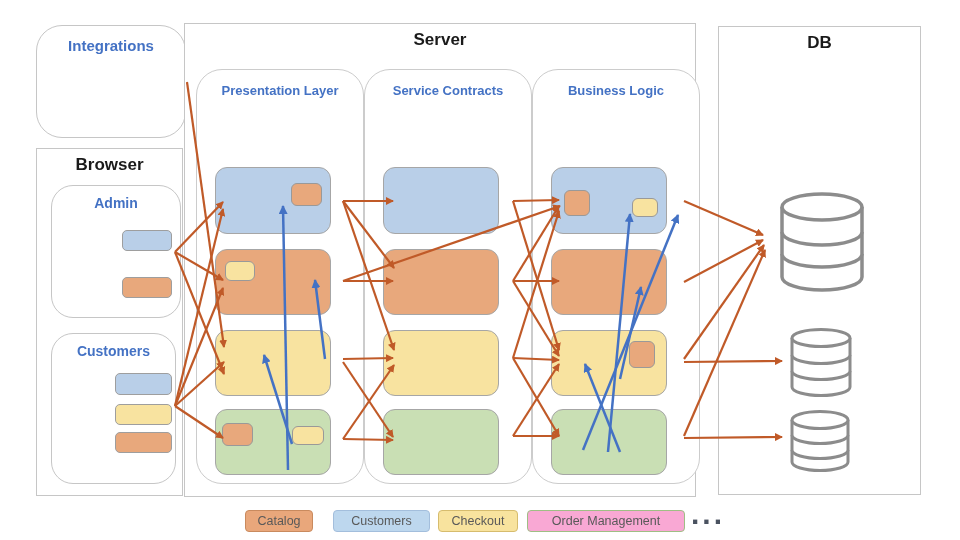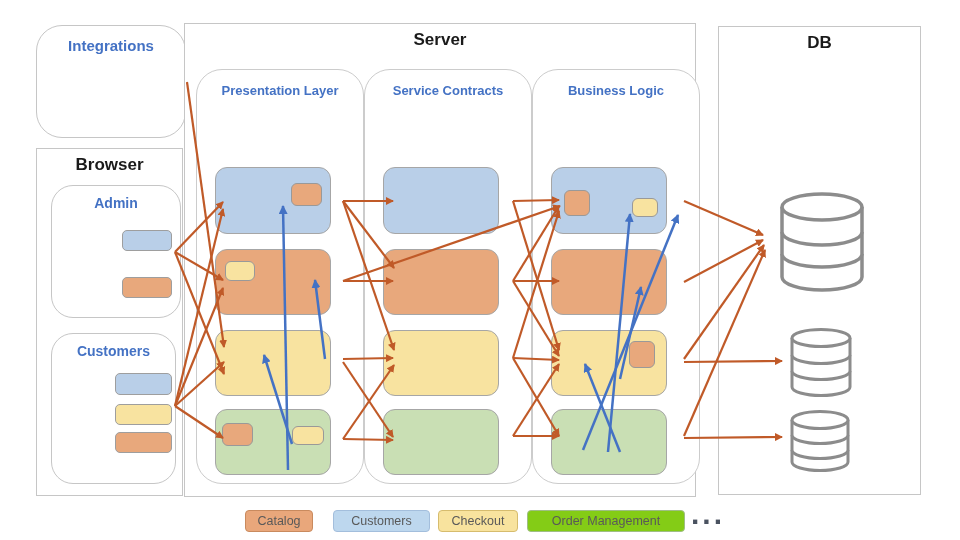--- a/index.html
+++ b/index.html
@@ -19,21 +19,21 @@
   .chipm{position:absolute;border-radius:6px;border:1px solid #999;box-sizing:border-box;}
   .s-customers{background:#B9CFE8;}
   .s-catalog{background:#E8A87C;}
   .s-checkout{background:#F8E3A0;}
   .s-order{background:#C9DFB4;}
   .legend-item{position:absolute;top:510px;height:22px;border-radius:4px;box-sizing:border-box;
                font-size:12.5px;color:#595959;text-align:center;line-height:21px;}
   .lg-0{background:#E9A77B;border:1px solid #c98a5e;}
   .lg-1{background:#BDD7EE;border:1px solid #a3bedc;}
   .lg-2{background:#F8E39E;border:1px solid #d6bc6e;}
-  .lg-3{background:#84cc16;border:1px solid #9fbe85;}
+  .lg-3{background:#f9a8d4;border:1px solid #9fbe85;}
   .legend-more{position:absolute;left:691px;top:503px;font-size:30px;font-weight:bold;
                letter-spacing:3px;color:#4a5260;line-height:22px;}
   #overlay{position:absolute;left:0;top:0;width:960px;height:540px;pointer-events:none;z-index:6;}
   .e-o{stroke:#C05A28;stroke-width:2.2;fill:none;}
   .e-b{stroke:#4472C4;stroke-width:2.5;fill:none;}
   .cyl{stroke:#8c8c8c;fill:#fff;}
 </style>
 </head>
 <body>
 

